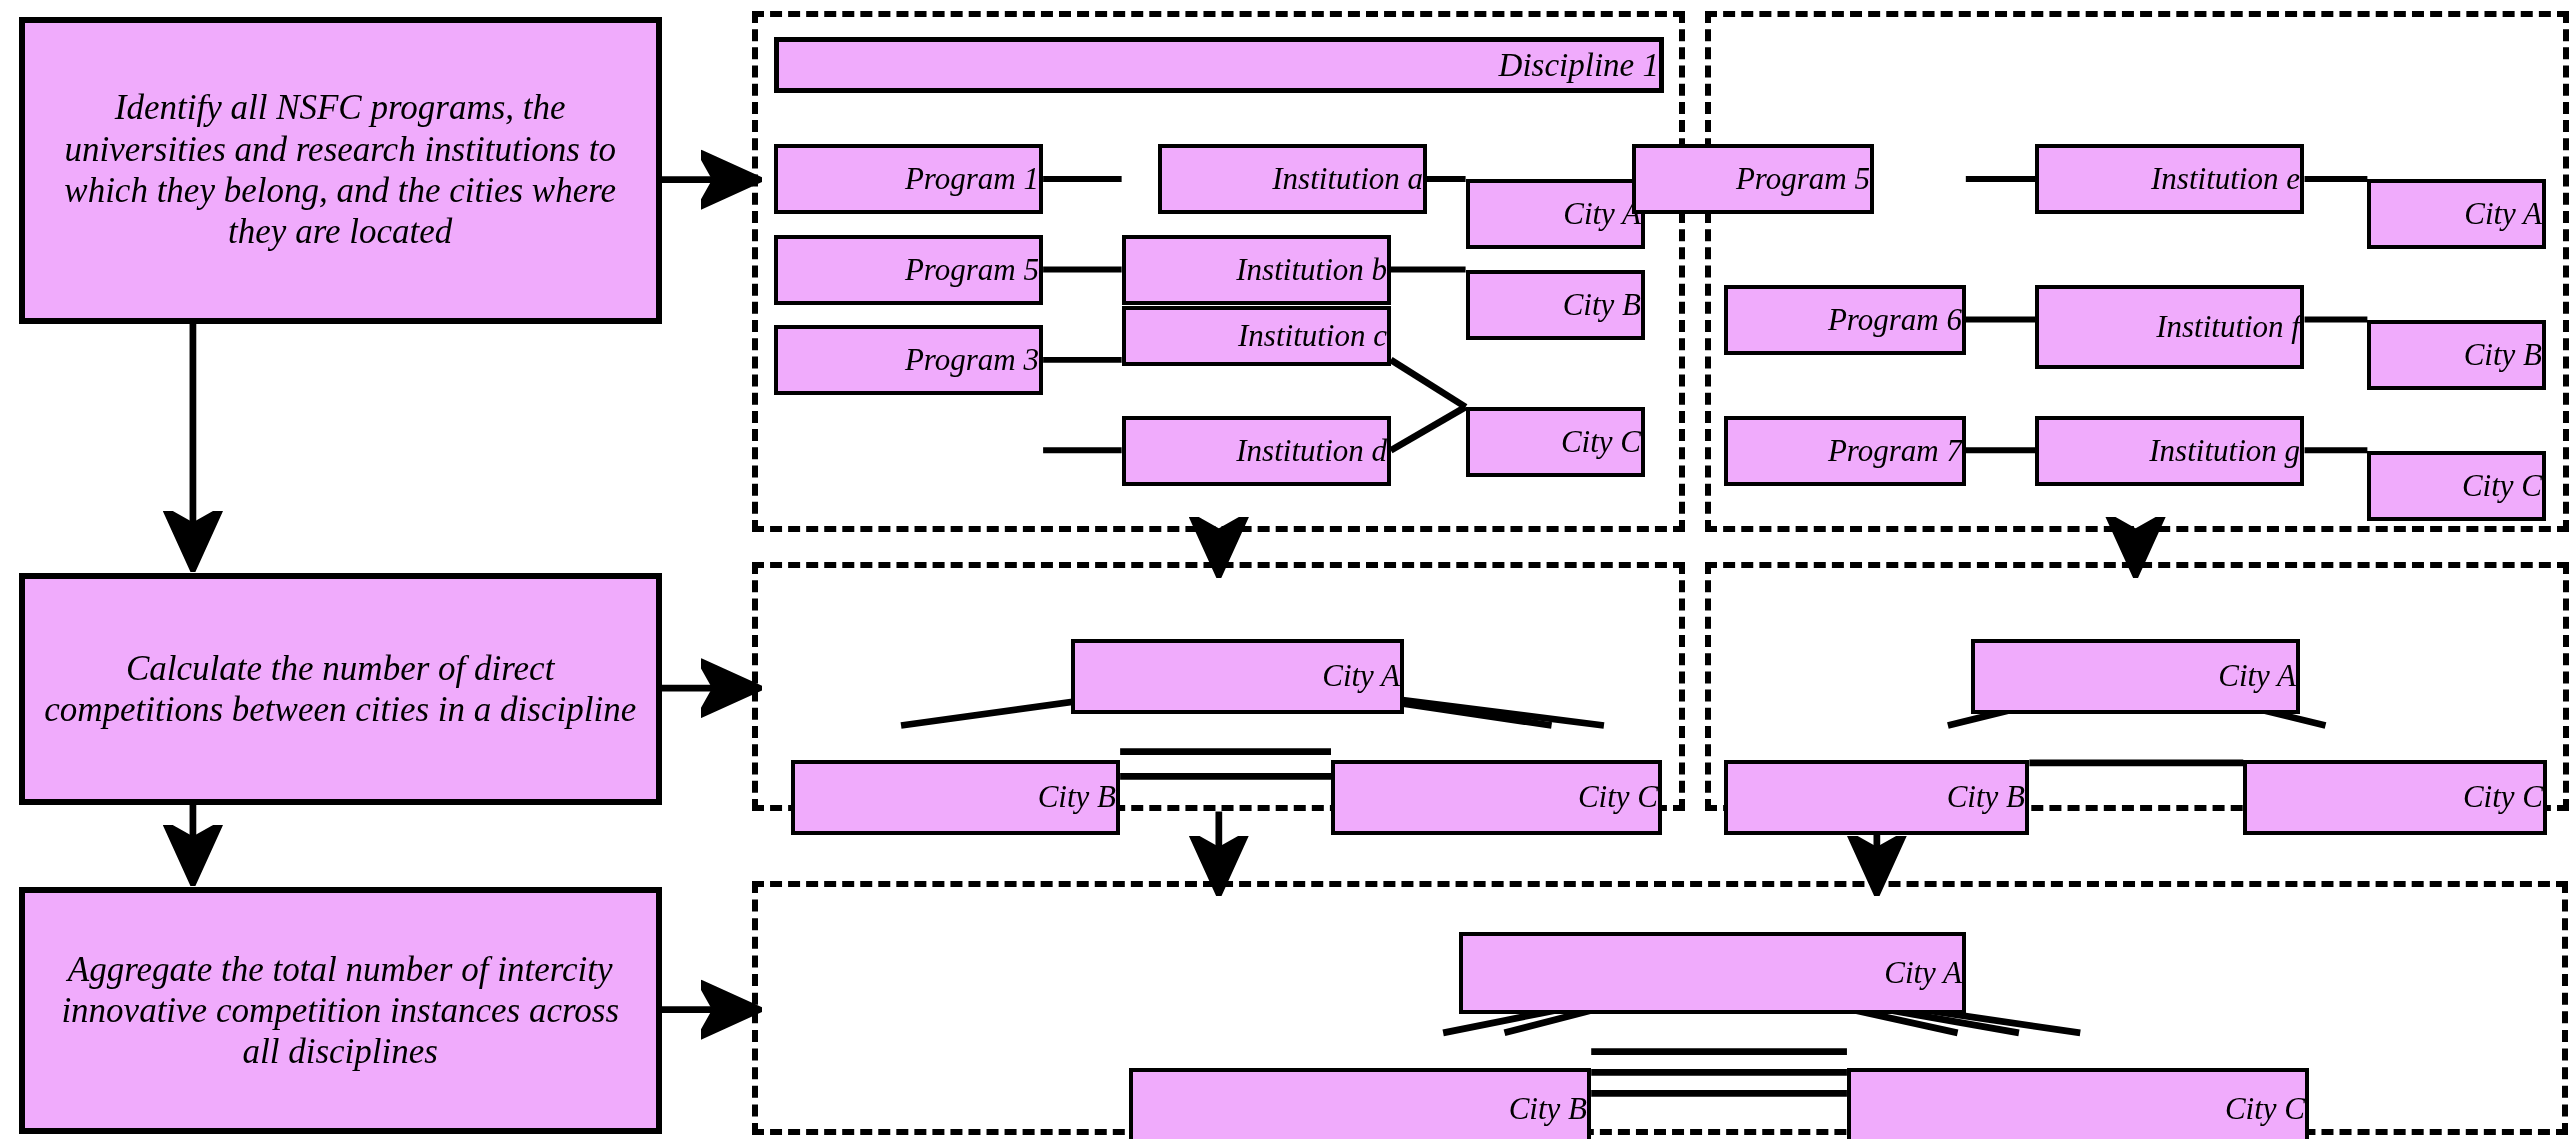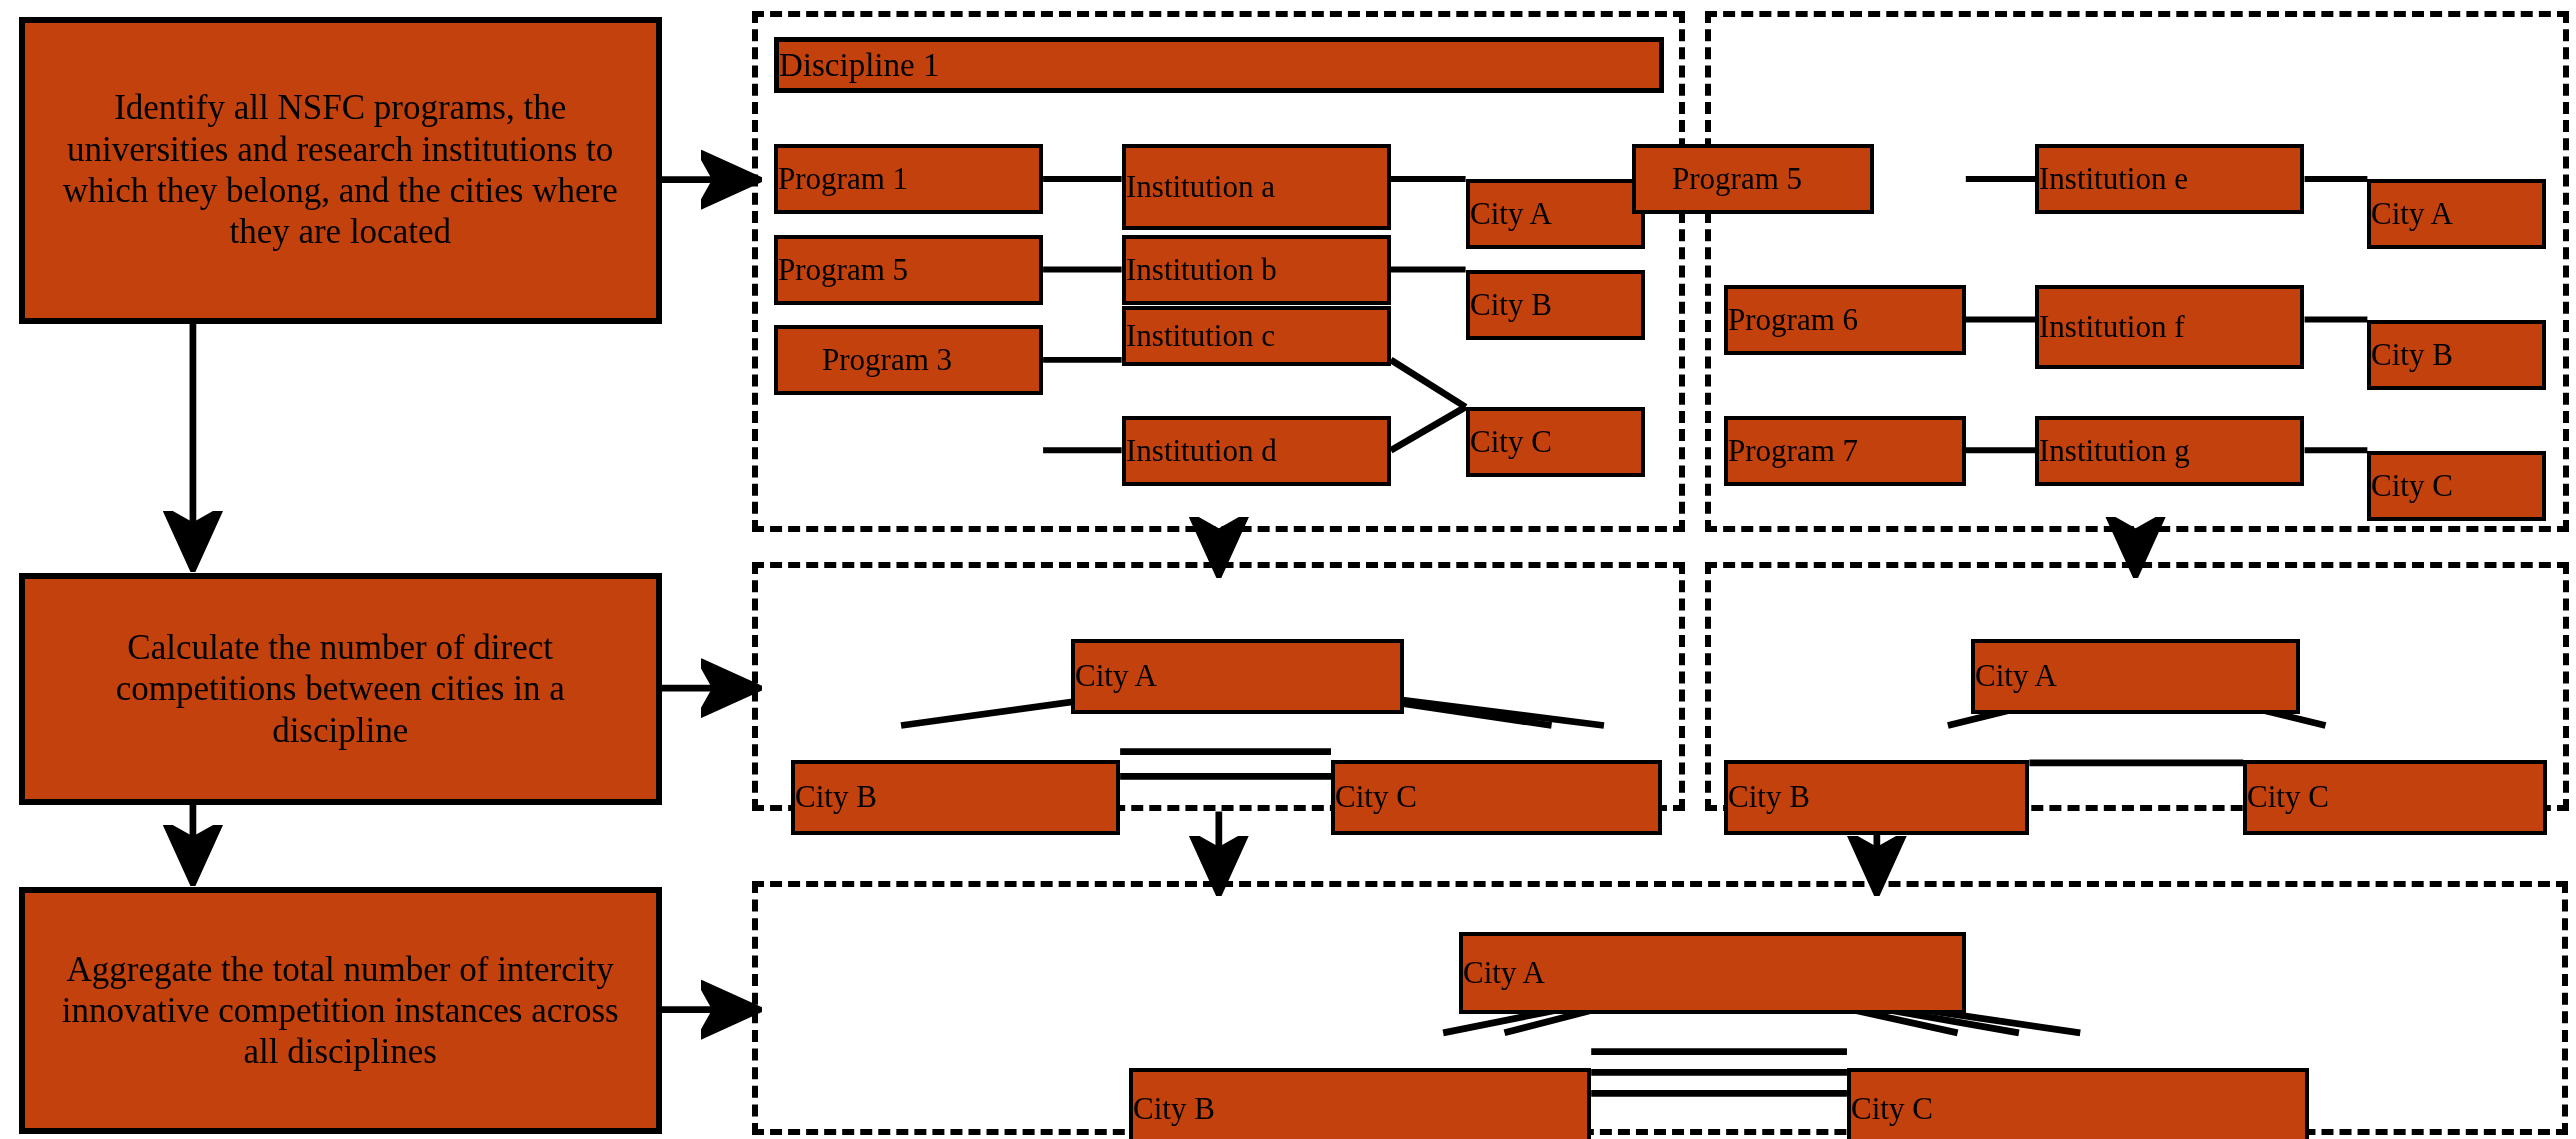--- a/index.html
+++ b/index.html
@@ -13,28 +13,29 @@
     width:2576px;
     height:1140px;
     background:#ffffff;
     overflow:hidden;
   }
 
   
   .node{
     position:absolute;
     box-sizing:border-box;
-    background:#c2410c;
+    background:#f0abfc;
     border:5.2px solid #000;
     display:flex;
     align-items:center;
-    justify-content:flex-start;
+    justify-content:flex-end;
     text-align:center;
     line-height:1.18;
     z-index:6;
+    font-style:italic;
   }
   .node.thin{border-width:4.5px;}
 
   
   .step{
     border-width:6.7px;
     font-size:35px;
     padding:0 19.4px;
   }
   .step .txt{display:block;width:100%;}
@@ -99,21 +100,21 @@
   <div class="node thin cell" style="left:774px;top:144px;width:269px;height:70px;">
     <span>Program 1</span>
   </div>
   <div class="node thin cell" style="left:774px;top:235px;width:269px;height:70px;">
     <span>Program 5</span>
   </div>
   <div class="node thin cell" style="left:774px;top:325px;width:269px;height:70px;padding-left:44px;">
     <span>Program 3</span>
   </div>
 
-  <div class="node thin cell" style="left:1122px;top:144px;width:269px;height:86px;">
+  <div class="node thin cell" style="left:1158px;top:144px;width:269px;height:70px;">
     <span>Institution a</span>
   </div>
   <div class="node thin cell" style="left:1122px;top:235px;width:269px;height:70px;">
     <span>Institution b</span>
   </div>
   <div class="node thin cell" style="left:1122px;top:306px;width:269px;height:60px;">
     <span>Institution c</span>
   </div>
   <div class="node thin cell" style="left:1122px;top:416px;width:269px;height:70px;">
     <span>Institution d</span>

